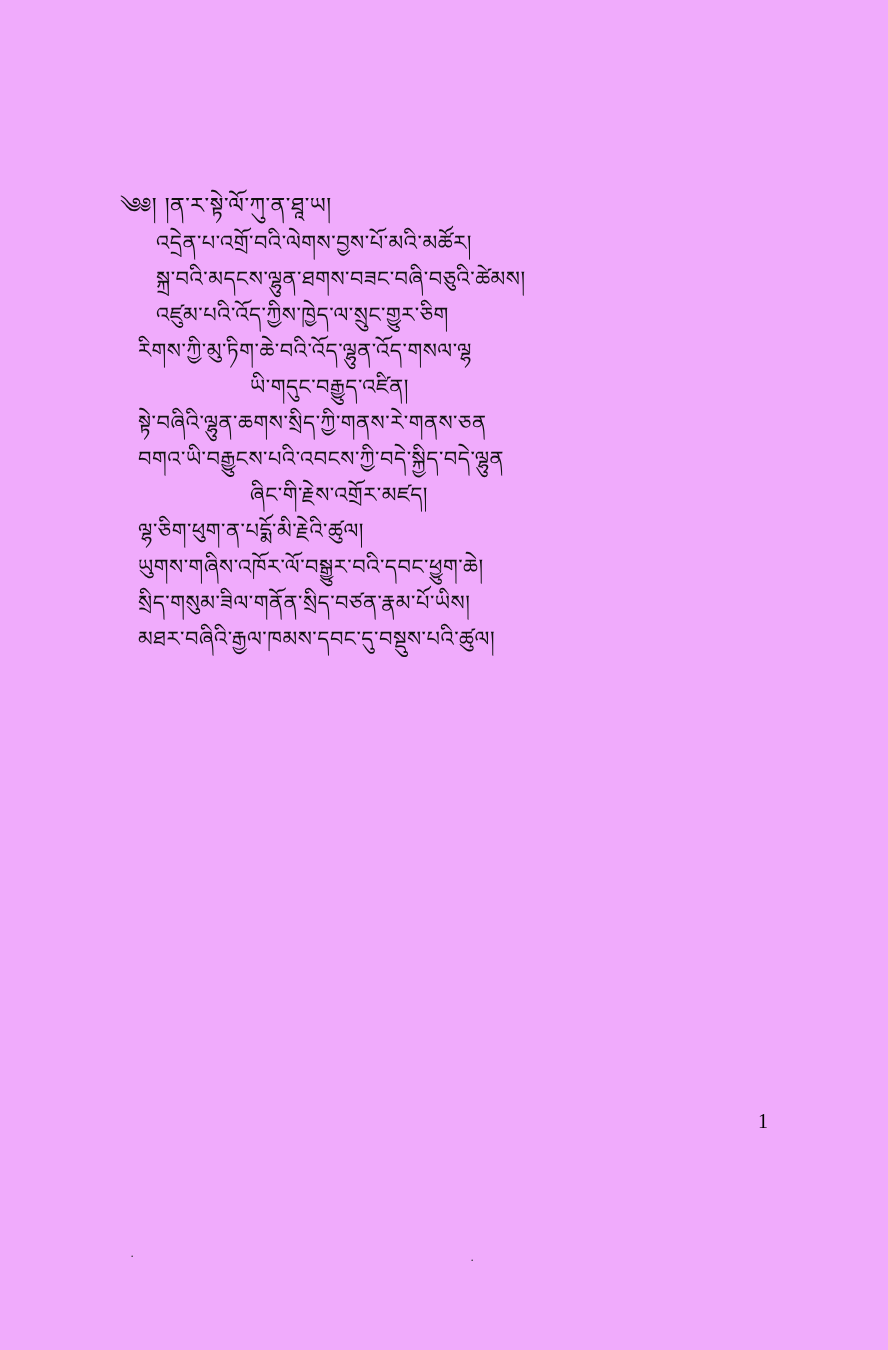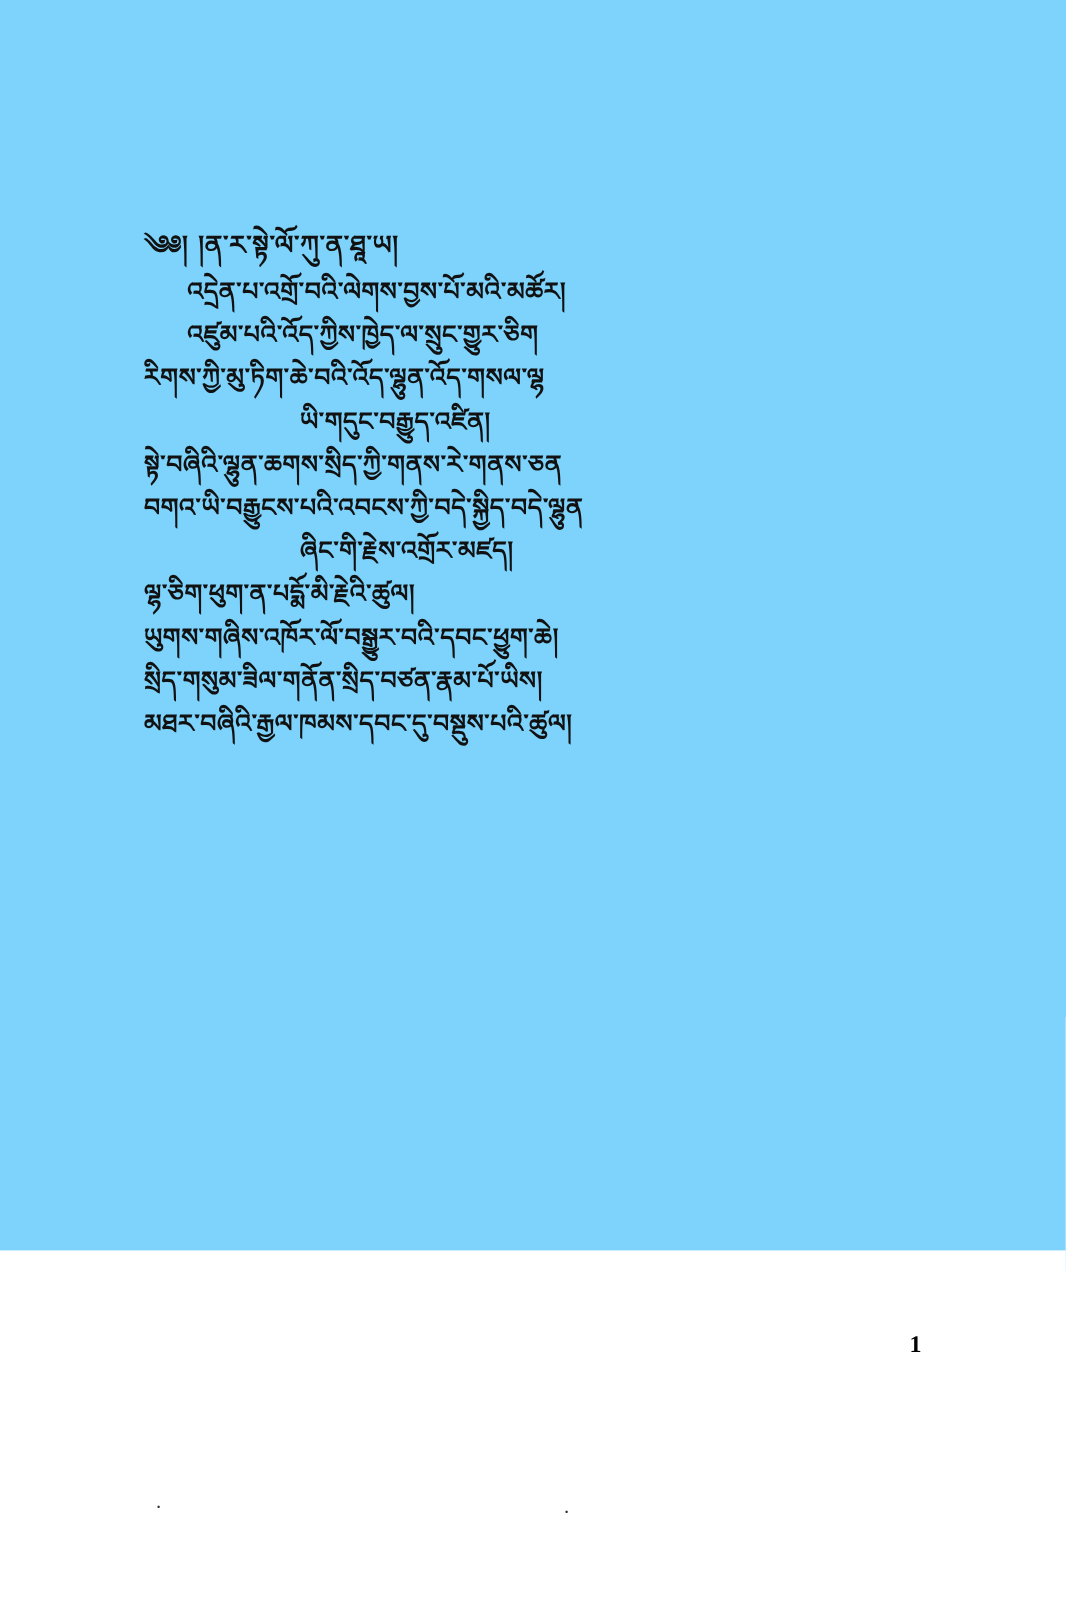--- a/index.html
+++ b/index.html
@@ -12,23 +12,22 @@
     height: 1350px;
     position: relative;
     font-family: "DejaVu Sans", sans-serif;
     color: #000000;
     overflow: hidden;
   }
   .page {
     position: absolute;
     left: 0; top: 0;
     width: 888px;
-    height: 1042px;
-    background: #7dd3fc;
-    font-weight: bold;
+    height: 1350px;
+    background: #f0abfc;
   }
   .text-block {
     position: absolute;
     left: 120px;
     top: 195px;
     width: 660px;
   }
   .line {
     font-family: "DejaVu Sans", sans-serif;
     font-size: 21px;
@@ -48,20 +47,21 @@
     margin-left: 36px;
     margin-bottom: 15px;
     margin-top: 11px;
   }
   
   .line.cont {
     margin-left: 130px;
     margin-bottom: 15px;
   }
   .line.verse-tight {
+    margin-left: 18px;
     margin-bottom: 15px;
   }
   .page-number {
     position: absolute;
     right: 120px;
     top: 1110px;
     font-family: "Liberation Serif", serif;
     font-size: 20px;
     color: #000000;
   }
@@ -84,20 +84,21 @@
 </head>
 <body>
 
 <div class="page">
 
   <div class="text-block">
 
     <div class="line head">༄༅། །ན་ར་སྟེ་ལོ་ཀུ་ན་ཐཱ་ཡ།</div>
 
     <div class="line verse">འདྲེན་པ་འགྲོ་བའི་ལེགས་བྱས་པོ་མའི་མཚོར།</div>
+    <div class="line verse">སྐྲ་བའི་མདངས་ལྷུན་ཐགས་བཟང་བཞི་བཅུའི་ཚེམས།</div>
     <div class="line verse">འཛུམ་པའི་འོད་ཀྱིས་ཁྱེད་ལ་སྲུང་གྱུར་ཅིག</div>
     <div class="line verse-tight">རིགས་ཀྱི་མུ་ཏིག་ཆེ་བའི་འོད་ལྷུན་འོད་གསལ་ལྷ</div>
     <div class="line cont">ཡི་གདུང་བརྒྱུད་འཛིན།</div>
     <div class="line verse-tight">སྟེ་བཞིའི་ལྷུན་ཆགས་སྲིད་ཀྱི་གནས་རེ་གནས་ཅན</div>
     <div class="line verse-tight">བགའ་ཡི་བརྒྱུངས་པའི་འབངས་ཀྱི་བདེ་སྐྱིད་བདེ་ལྷུན</div>
     <div class="line cont">ཞིང་གི་རྗེས་འགྲོར་མཛད།</div>
     <div class="line verse-tight">ལྷ་ཅིག་ཕུག་ན་པདྨོ་མི་རྗེའི་ཚུལ།</div>
     <div class="line verse-tight">ཡུགས་གཞིས་འཁོར་ལོ་བསྒྱུར་བའི་དབང་ཕྱུག་ཆེ།</div>
     <div class="line verse-tight">སྲིད་གསུམ་ཟིལ་གནོན་སྲིད་བཙན་རྣམ་པོ་ཡིས།</div>
     <div class="line verse-tight">མཐར་བཞིའི་རྒྱལ་ཁམས་དབང་དུ་བསྡུས་པའི་ཚུལ།</div>

